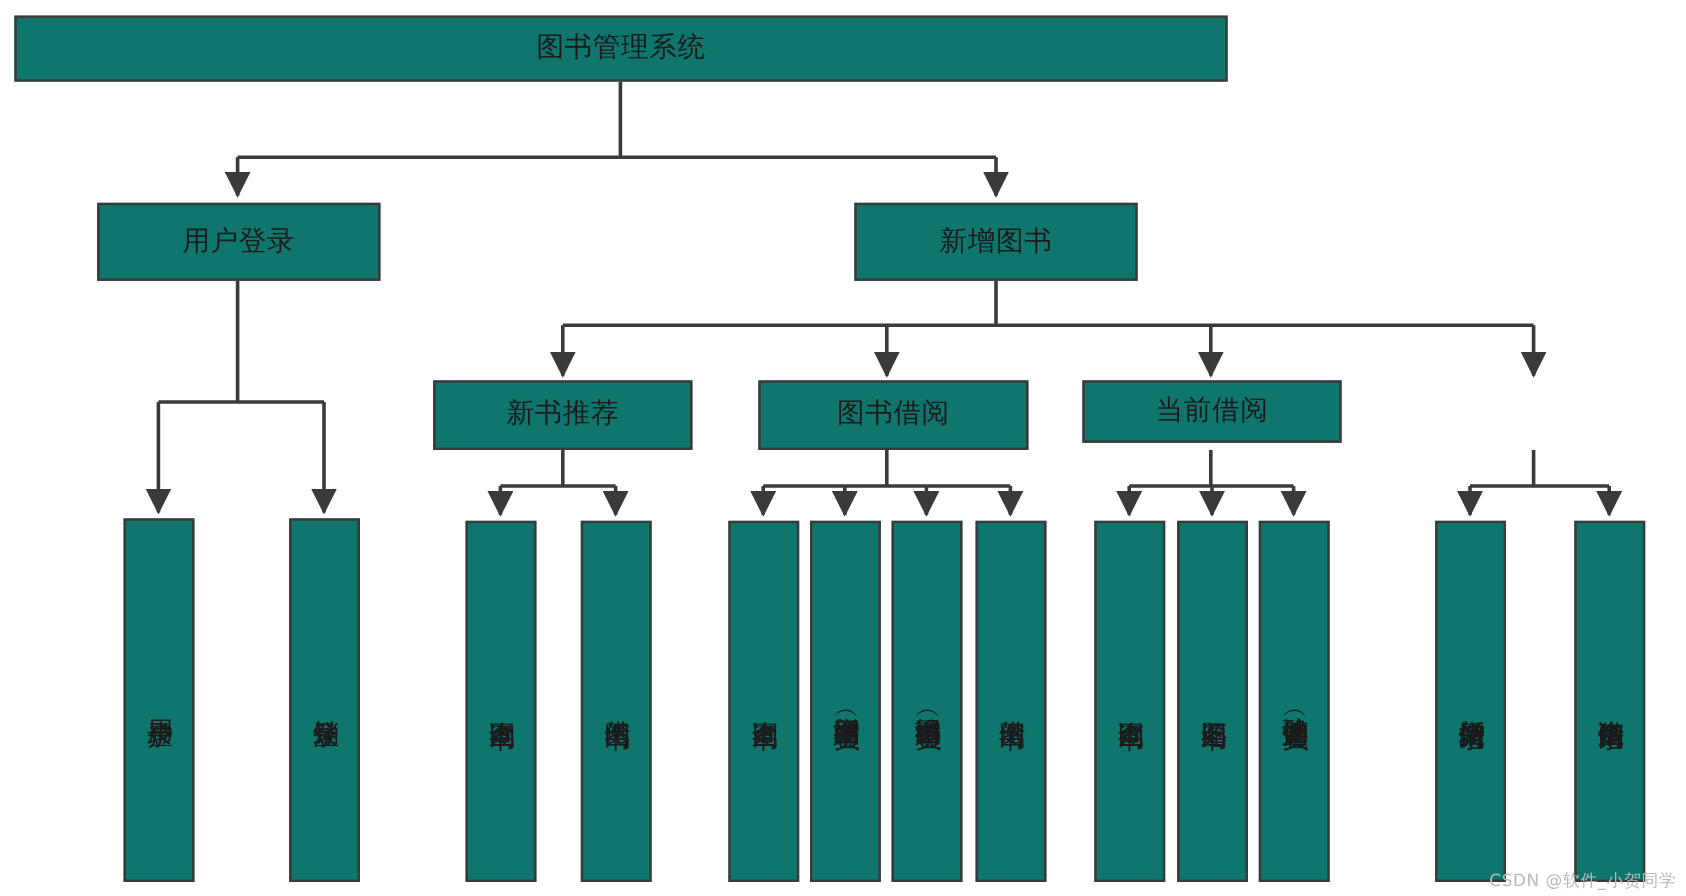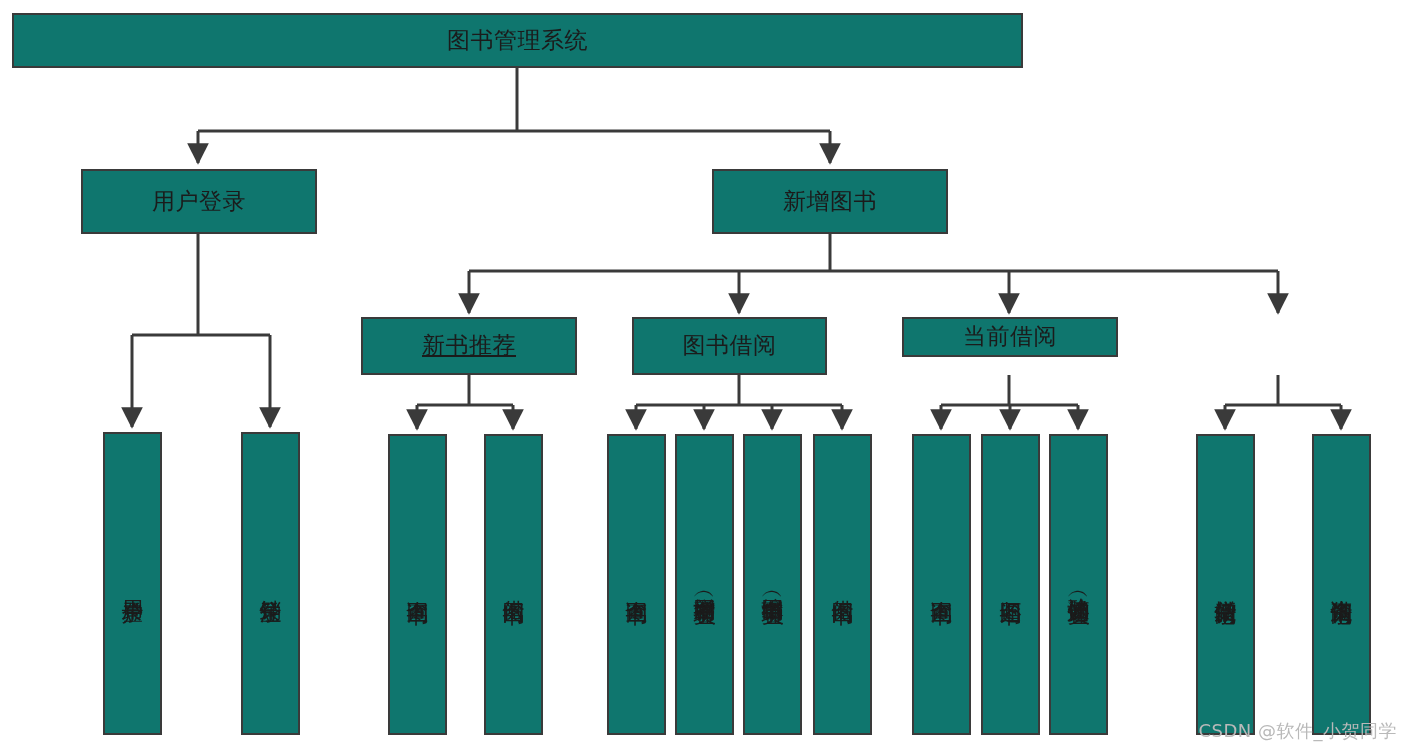--- a/index.html
+++ b/index.html
@@ -56,21 +56,21 @@
   }
   .node-v .vtext {
     writing-mode: vertical-rl;
     text-orientation: upright;
     display: block;
   }
   #watermark {
     position: absolute;
     right: 8px;
     bottom: 4px;
-    font-size: 18px;
+    font-size: 14px;
     color: #b9b9b9;
     font-family: "DejaVu Sans", "Liberation Sans", sans-serif;
     letter-spacing: 0.5px;
     white-space: nowrap;
     user-select: none;
   }
 </style>
 </head>
 <body>
 
@@ -130,27 +130,27 @@
     <span>图书管理系统</span>
   </div>
 
   <div class="node node-h" style="left:81px; top:169px; width:236px; height:65px;">
     <span>用户登录</span>
   </div>
   <div class="node node-h" style="left:712px; top:169px; width:236px; height:65px;">
     <span>新增图书</span>
   </div>
 
-  <div class="node node-h" style="left:361px; top:317px; width:216px; height:58px;text-decoration:underline;">
+  <div class="node node-h" style="left:361px; top:317px; width:216px; height:58px;">
     <span>新书推荐</span>
   </div>
-  <div class="node node-h" style="left:632px; top:317px; width:195px; height:58px;">
+  <div class="node node-h" style="left:632px; top:317px; width:225px; height:58px;">
     <span>图书借阅</span>
   </div>
-  <div class="node node-h" style="left:902px; top:317px; width:216px; height:40px;">
+  <div class="node node-h" style="left:902px; top:317px; width:216px; height:52px;">
     <span>当前借阅</span>
   </div>
 
   <div class="node node-v" style="left:103px; top:432px; width:59px; height:303px;">
     <span class="vtext">用户登录</span>
   </div>
   <div class="node node-v" style="left:241px; top:432px; width:59px; height:303px;">
     <span class="vtext">注销登录</span>
   </div>
 

